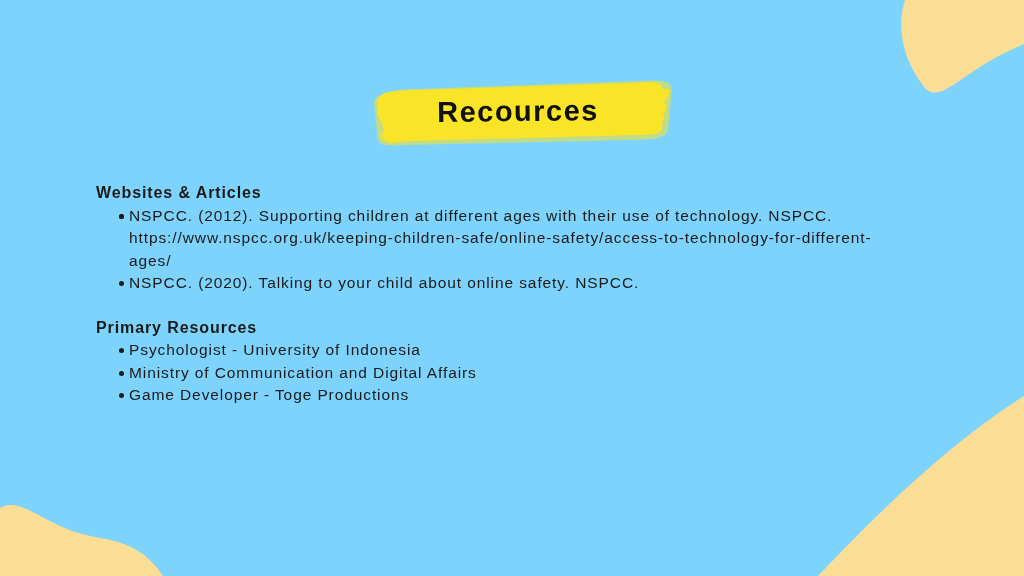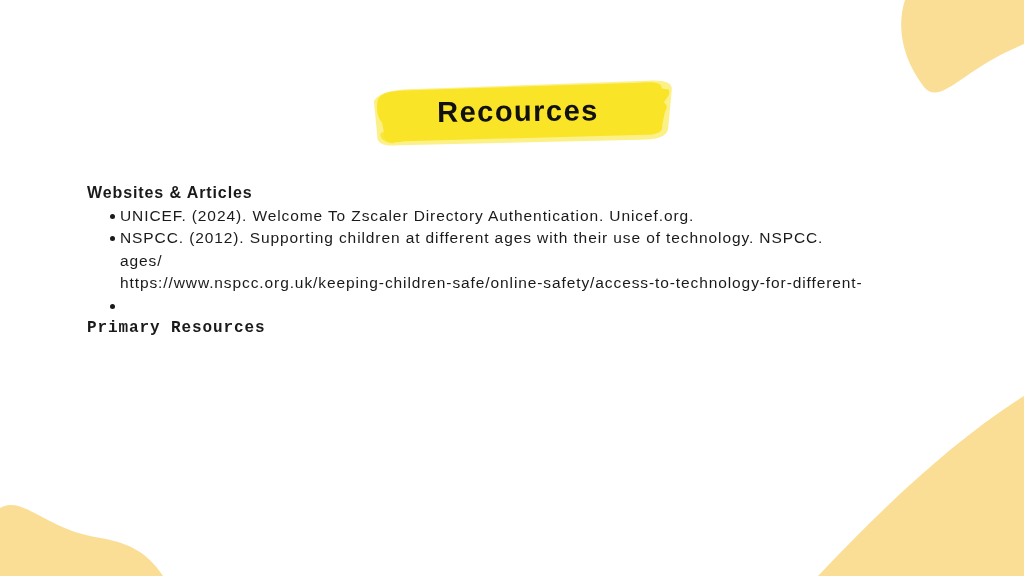--- a/index.html
+++ b/index.html
@@ -4,21 +4,21 @@
 <style>
   html, body {
     margin: 0;
     padding: 0;
     background: #e8e8e8;
   }
   .slide {
     position: relative;
     width: 1024px;
     height: 576px;
-    background: #ffffff;
+    background: #7dd3fc;
     overflow: hidden;
     font-family: "Liberation Sans", sans-serif;
     color: #1a1a1a;
   }
   .bg-svg {
     position: absolute;
     left: 0; top: 0;
     width: 1024px; height: 576px;
     pointer-events: none;
   }
@@ -42,33 +42,33 @@
     display: flex;
     align-items: center;
     justify-content: center;
     font-size: 29px;
     font-weight: bold;
     letter-spacing: 1.5px;
     color: #111111;
   }
   .content {
     position: absolute;
-    left: 87px;
+    left: 96px;
     top: 182px;
     width: 860px;
   }
   .section-heading {
     font-size: 16px;
     font-weight: bold;
     letter-spacing: 0.9px;
     height: 22.5px;
     line-height: 22.5px;
     white-space: nowrap;
   }
-  .section + .section { margin-top: 22px; font-family: Liberation Mono, monospace; }
+  .section + .section { margin-top: 22px; }
   ul.bullets {
     list-style: none;
     margin: 0;
     padding: 0;
   }
   ul.bullets li {
     position: relative;
     padding-left: 33px;
   }
   .bullet-dot {
@@ -111,32 +111,46 @@
     <div class="title-text">Recources</div>
   </div>
 
   <div class="content">
 
     <div class="section">
       <div class="section-heading">Websites &amp; Articles</div>
       <ul class="bullets">
         <li>
           <span class="bullet-dot"></span>
-          <div class="line">UNICEF. (2024). Welcome To Zscaler Directory Authentication. Unicef.org.</div>
         </li>
         <li>
           <span class="bullet-dot"></span>
           <div class="line">NSPCC. (2012). Supporting children at different ages with their use of technology. NSPCC.</div>
+          <div class="line">https://www.nspcc.org.uk/keeping-children-safe/online-safety/access-to-technology-for-different-</div>
           <div class="line">ages/</div>
-          <div class="line">https://www.nspcc.org.uk/keeping-children-safe/online-safety/access-to-technology-for-different-</div>
         </li>
         <li>
           <span class="bullet-dot"></span>
+          <div class="line">NSPCC. (2020). Talking to your child about online safety. NSPCC.</div>
         </li>
       </ul>
     </div>
 
     <div class="section">
       <div class="section-heading">Primary Resources</div>
+      <ul class="bullets">
+        <li>
+          <span class="bullet-dot"></span>
+          <div class="line">Psychologist - University of Indonesia</div>
+        </li>
+        <li>
+          <span class="bullet-dot"></span>
+          <div class="line">Ministry of Communication and Digital Affairs</div>
+        </li>
+        <li>
+          <span class="bullet-dot"></span>
+          <div class="line">Game Developer - Toge Productions</div>
+        </li>
+      </ul>
     </div>
 
   </div>
 </div>
 
 </body></html>

